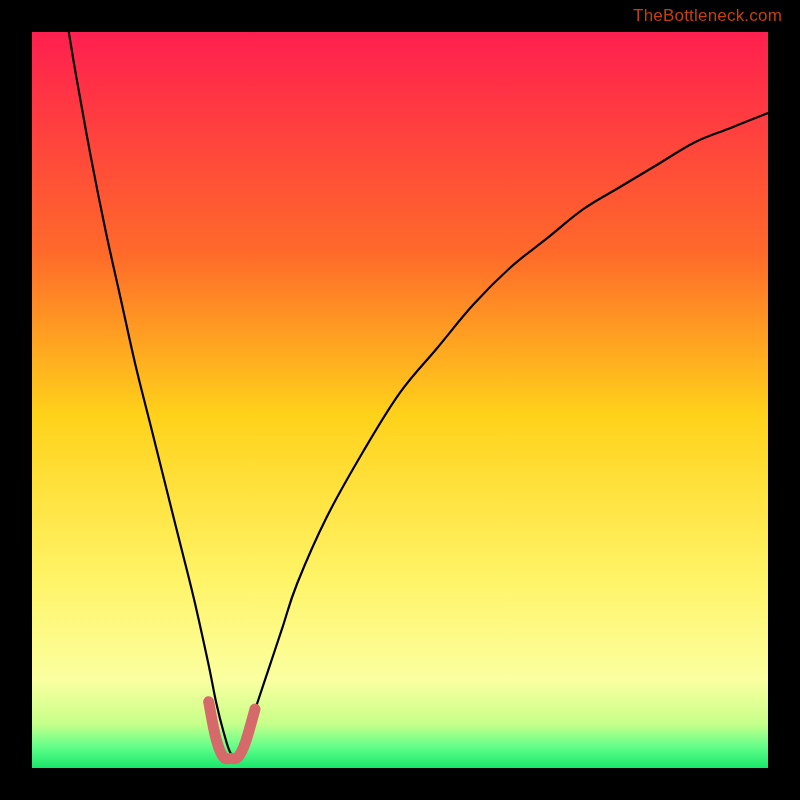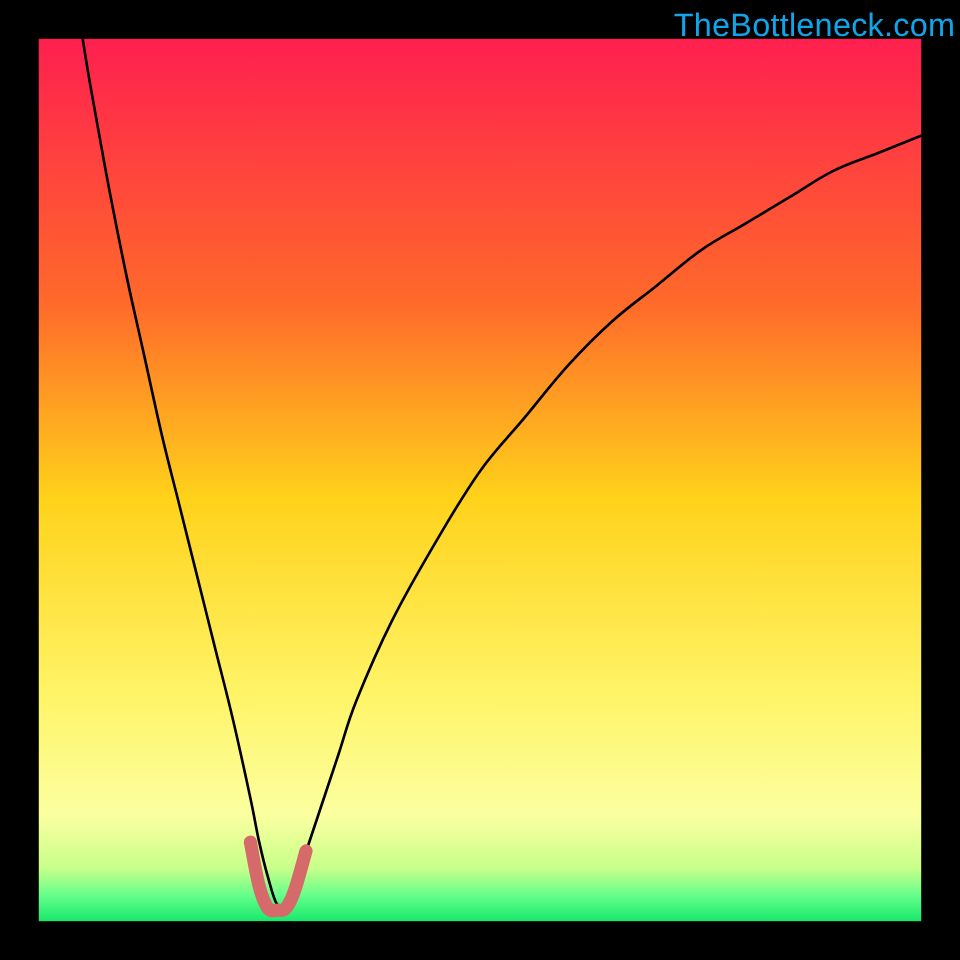--- a/index.html
+++ b/index.html
@@ -26,23 +26,23 @@
     width: 736px;
     height: 736px;
     overflow: hidden;
   }
   svg {
     display: block;
   }
   .watermark {
     position: absolute;
     top: 6px;
-    right: 4px;
-    color: #0ea5e9;
-    font-size: 27px;
+    right: 18px;
+    color: #c2410c;
+    font-size: 17px;
     letter-spacing: 0.2px;
     font-weight: 500;
     font-family: Arial, Helvetica, sans-serif;
   }
 </style>
 </head>
 <body>
 
 <div class="frame">
   <div class="plot-area">

